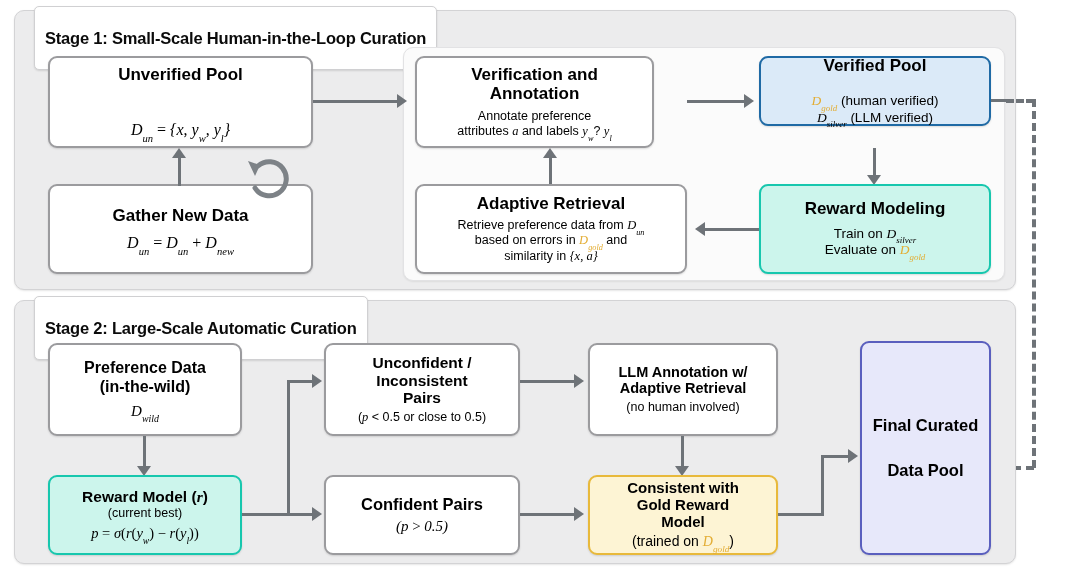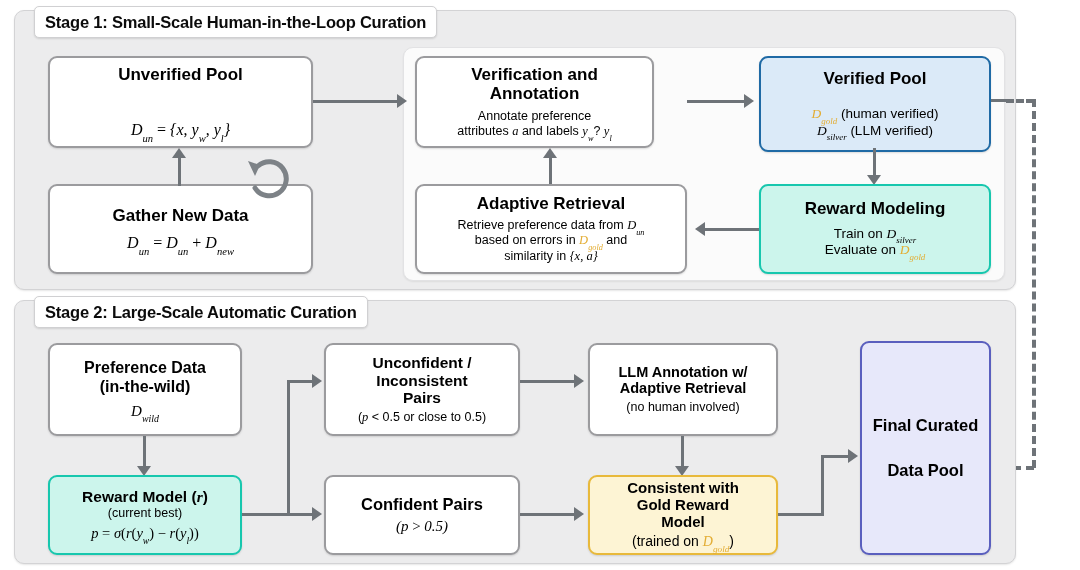--- a/index.html
+++ b/index.html
@@ -20,21 +20,21 @@
   }
   .stage-title{
     position:absolute;
     background:#ffffff;
     border:1px solid #d0d0d2;
     border-radius:5px;
     font-weight:bold;
     color:#0b0b0b;
     letter-spacing:-0.2px;
     display:flex;align-items:center;
-    padding:0 10px;
+    padding:16px 10px;
     box-shadow:0 1px 2px rgba(0,0,0,.12);
     white-space:nowrap;
   }
   .inner-panel{
     position:absolute;
     background:#fbfbfb;
     border:1px solid #e2e2e4;
     border-radius:10px;
     box-shadow:0 1px 2px rgba(0,0,0,.07);
   }
@@ -137,21 +137,21 @@
       <span>based on errors in </span><span class="mth dgold">D<sub>gold</sub></span><span> and</span>
     </div>
     <div class="t2" style="font-size:12.5px;">
       similarity in <span class="mth">{x<span class="up">,</span> a}</span>
     </div>
   </div>
 
   <div class="ln hline" style="left:687px;top:100px;width:59px;"></div>
   <div class="ar ar-r" style="left:744px;top:94px;"></div>
 
-  <div class="node blue" style="left:759px;top:56px;width:232px;height:96px;">
+  <div class="node blue" style="left:759px;top:56px;width:232px;height:70px;">
     <div class="t1" style="font-size:17px;">Verified Pool</div>
     <div class="t2" style="font-size:13.5px;margin-top:18px;">
       <span class="mth dgold">D<sub>gold</sub></span><span> (human verified)</span>
     </div>
     <div class="t2" style="font-size:13.5px;">
       <span class="mth dsilver">D<sub>silver</sub></span><span> (LLM verified)</span>
     </div>
   </div>
 
   <div class="ln vline" style="left:873px;top:148px;height:29px;"></div>

